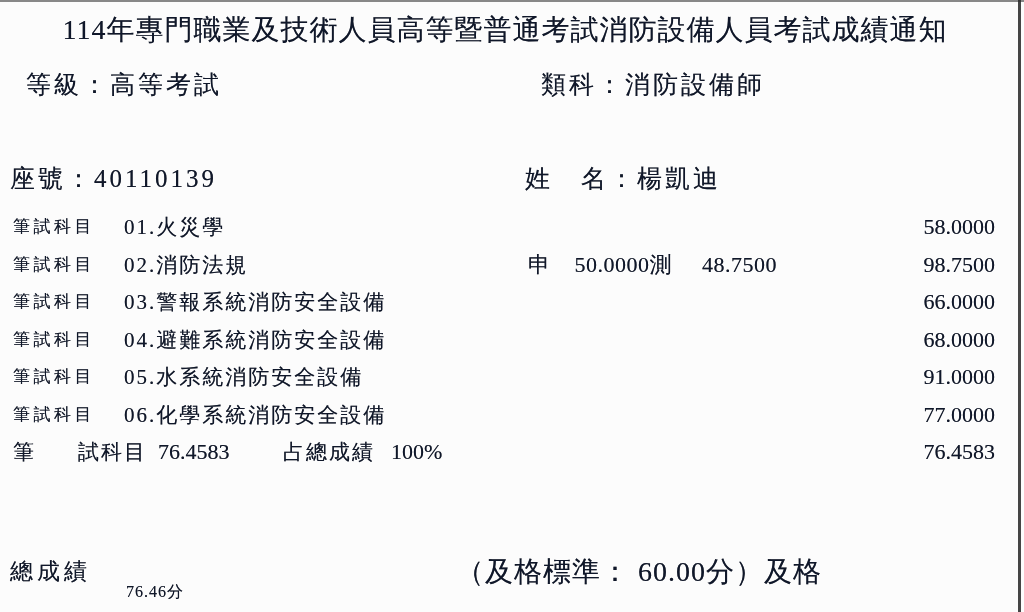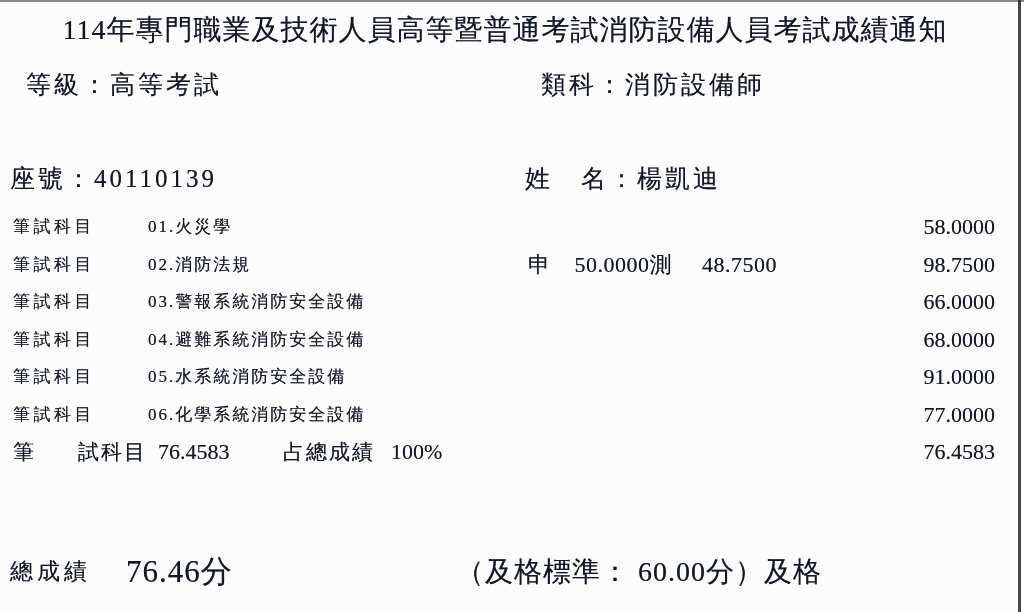--- a/index.html
+++ b/index.html
@@ -33,32 +33,32 @@
   .hline { position: absolute; left: 0; width: 1024px; height: 30px; line-height: 30px; }
   .hl-grade { top: 70px; margin-left: 16px; }
   .hl-seat  { top: 164px; padding-left: 8px; }
   .hfield { position: absolute; font-size: 25px; letter-spacing: 3px; white-space: nowrap; }
   .hf-left  { left: 10px; }
   .hf-right { left: 525px; }
   .row { position: absolute; left: 0; width: 1024px; height: 30px; line-height: 30px; }
   .r1 { top: 212px; } .r2 { top: 250px; } .r3 { top: 287px; }
   .r4 { top: 325px; } .r5 { top: 362px; } .r6 { top: 400px; }
   .rlabel   { position: absolute; left: 13px;  font-size: 17px; letter-spacing: 3.5px; white-space: nowrap; }
-  .rsubject { position: absolute; left: 148px; font-size: 17px; letter-spacing: 2px;   white-space: nowrap; }
+  .rsubject { position: absolute; left: 124px; font-size: 21px; letter-spacing: 2px;   white-space: nowrap; }
   .rdetail  { position: absolute; left: 528px; font-size: 22px; letter-spacing: 0.5px; white-space: pre; }
   .rscore   { position: absolute; right: 29px; font-size: 22px; white-space: nowrap; }
   .summary { position: absolute; top: 437px; left: 0; width: 1024px; height: 30px; line-height: 30px; }
   .sm-prefix { position: absolute; left: 13px;  font-size: 21px; }
   .sm-label  { position: absolute; left: 78px;  font-size: 21px; letter-spacing: 2px; }
   .sm-value  { position: absolute; left: 158px; font-size: 22px; }
   .sm-share  { position: absolute; left: 247px; font-size: 21px; letter-spacing: 2px; margin-left: 36px; }
   .sm-pct    { position: absolute; left: 391px; font-size: 22px; }
   .footer { position: absolute; top: 556px; left: 0; width: 1024px; height: 32px; line-height: 32px; }
   .ft-label { position: absolute; left: 10px;  font-size: 23px; letter-spacing: 4px; }
-  .ft-value { position: absolute; left: 126px; font-size: 31px; letter-spacing: 1px; }
+  .ft-value { position: absolute; left: 126px; font-size: 16px; letter-spacing: 1px; margin-top: 20px; }
   .ft-note  { position: absolute; left: 456px; font-size: 28px; letter-spacing: 1px; white-space: pre; }
 </style>
 </head>
 <body>
 
 <div class="sheet">
   <div class="edge-top"></div>
   <div class="edge-right"></div>
 
   <h1 class="title">114年專門職業及技術人員高等暨普通考試消防設備人員考試成績通知</h1>

